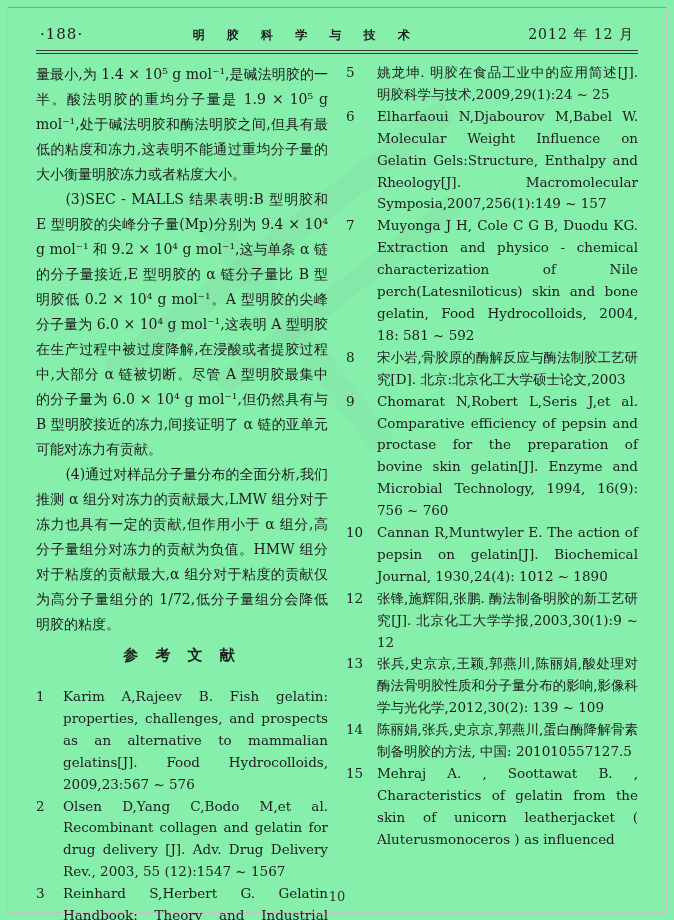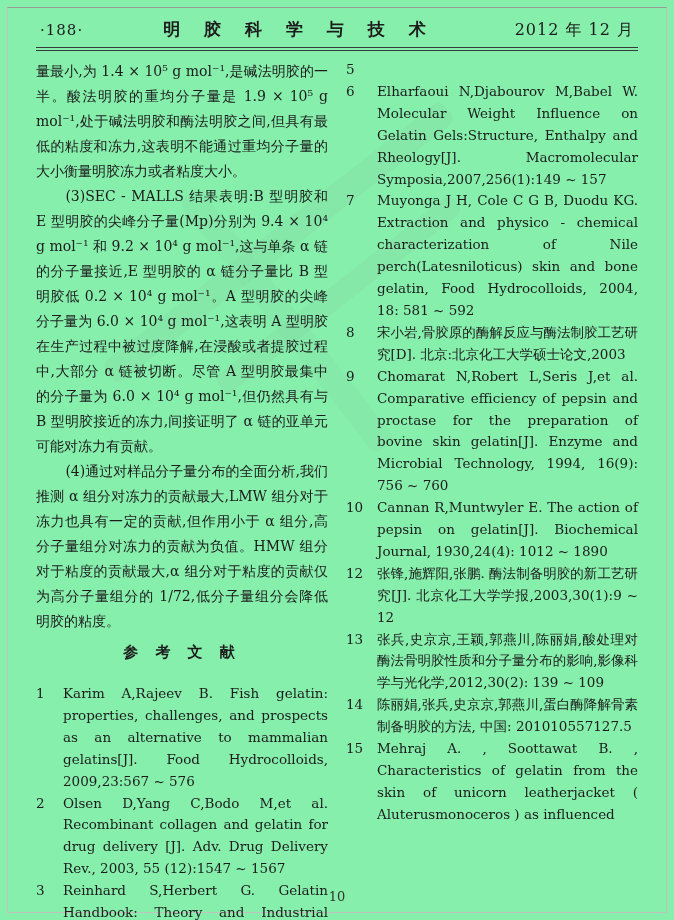--- a/index.html
+++ b/index.html
@@ -15,22 +15,22 @@
   .scan-edge{
     position:absolute;inset:7px;
     border:1px solid #c3c3bd;
     border-top-color:#9a9a95;
     pointer-events:none;
   }
   .inner{position:relative;box-sizing:border-box;padding:16px 36px 0 36px;height:100%;}
   
   .hdr{display:flex;justify-content:space-between;align-items:baseline;padding:2px 4px 6px 4px;}
   .hdr .pgmark{font-size:15px;letter-spacing:1px;}
-  .hdr .jtitle{font-weight:bold;font-size:17px;letter-spacing:9px;}
-  .hdr .idate{font-size:16px;letter-spacing:1px;}
+  .hdr .jtitle{font-weight:bold;font-size:12px;letter-spacing:9px;}
+  .hdr .idate{font-size:14px;letter-spacing:1px;margin-top:8px;}
   .dbl-rule{height:2px;border-top:1.6px solid #3a3a3a;border-bottom:1.2px solid #3a3a3a;margin:0 0 8px 0;}
   
   .wm{
     position:absolute;left:70px;top:90px;width:520px;height:420px;
     transform:rotate(-38deg);
     pointer-events:none;opacity:.55;
   }
   .wm:before,.wm:after{
     content:"";position:absolute;background:rgba(120,120,112,.10);border-radius:8px;
   }
@@ -89,20 +89,21 @@
             <span class="ref-text">Reinhard S,Herbert G. Gelatin Handbook: Theory and Industrial Practice[M]. Weinheim: WILEY - VCH Press. 2007</span>
           </li>
 
         </ol>
       </div>
 
       <div class="col col-right">
         <ol class="refs">
           <li class="ref">
             <span class="ref-num">5</span>
+            <span class="ref-text">姚龙坤. 明胶在食品工业中的应用简述[J]. 明胶科学与技术,2009,29(1):24 ~ 25</span>
           </li>
           <li class="ref">
             <span class="ref-num">6</span>
             <span class="ref-text">Elharfaoui N,Djabourov M,Babel W. Molecular Weight Influence on Gelatin Gels:Structure, Enthalpy and Rheology[J]. Macromolecular Symposia,2007,256(1):149 ~ 157</span>
           </li>
           <li class="ref">
             <span class="ref-num">7</span>
             <span class="ref-text">Muyonga J H, Cole C G B, Duodu KG. Extraction and physico - chemical characterization of Nile perch(Latesniloticus) skin and bone gelatin, Food Hydrocolloids, 2004, 18: 581 ~ 592</span>
           </li>
           <li class="ref">

